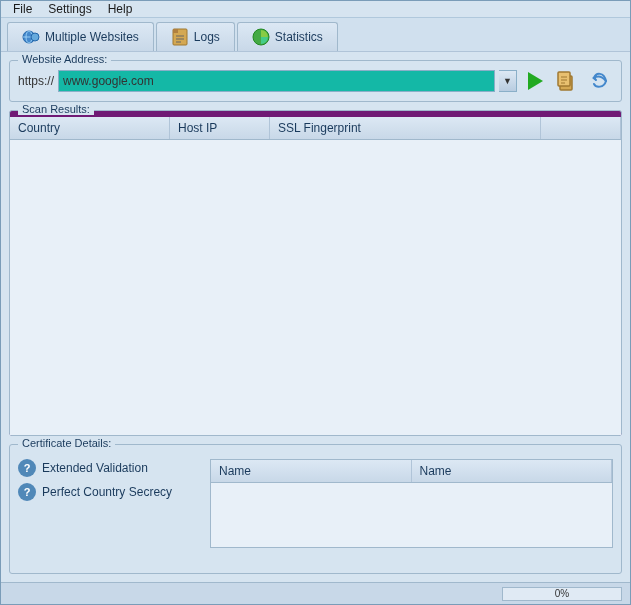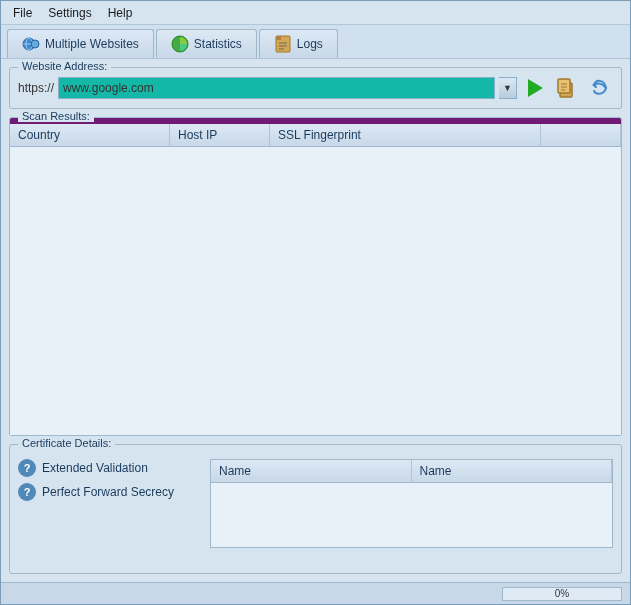--- a/index.html
+++ b/index.html
@@ -55,21 +55,21 @@
       cursor: pointer;
       display: flex;
       align-items: center;
       justify-content: center;
       font-size: 10px;
       color: #333;
     }
     
     .menu-bar {
       background: #d6e4f0;
-      height: 24px;
+      height: 17px;
       display: flex;
       align-items: center;
       padding: 0 4px;
       border-bottom: 1px solid #b0c8dc;
     }
     .menu-item {
       padding: 2px 8px;
       font-size: 12px;
       color: #1a1a1a;
       cursor: pointer;
@@ -342,41 +342,41 @@
 
 
     <div class="tab">
       <svg width="18" height="18" viewBox="0 0 18 18">
         <circle cx="7" cy="9" r="6" fill="#4488cc" stroke="#2266aa" stroke-width="1"></circle>
         <ellipse cx="7" cy="9" rx="3" ry="6" fill="none" stroke="#aaddff" stroke-width="0.8"></ellipse>
         <line x1="1" y1="9" x2="13" y2="9" stroke="#aaddff" stroke-width="0.8"></line>
         <circle cx="13" cy="9" r="4" fill="#66aadd" stroke="#2266aa" stroke-width="1"></circle>
       </svg>
       <span>Multiple Websites</span>
-    </div>
-
-    <div class="tab">
-      <svg width="18" height="18" viewBox="0 0 18 18">
-        <circle cx="9" cy="9" r="8" fill="#44aa44" stroke="#228822" stroke-width="1"></circle>
-        <path d="M9 9 L9 2 A7 7 0 0 1 16 9 Z" fill="#88cc44"></path>
-        <path d="M9 9 L16 9 A7 7 0 0 1 9 16 Z" fill="#44cc88"></path>
-      </svg>
-      <span>Statistics</span>
     </div>
 
     <div class="tab">
       <svg width="18" height="18" viewBox="0 0 18 18">
         <rect x="2" y="1" width="14" height="16" rx="1" fill="#d4a853" stroke="#a07830" stroke-width="1"></rect>
         <rect x="2" y="1" width="5" height="4" fill="#b08040"></rect>
         <line x1="5" y1="8" x2="13" y2="8" stroke="#666" stroke-width="1"></line>
         <line x1="5" y1="11" x2="13" y2="11" stroke="#666" stroke-width="1"></line>
         <line x1="5" y1="14" x2="10" y2="14" stroke="#666" stroke-width="1"></line>
       </svg>
       <span>Logs</span>
     </div>
+
+    <div class="tab">
+      <svg width="18" height="18" viewBox="0 0 18 18">
+        <circle cx="9" cy="9" r="8" fill="#44aa44" stroke="#228822" stroke-width="1"></circle>
+        <path d="M9 9 L9 2 A7 7 0 0 1 16 9 Z" fill="#88cc44"></path>
+        <path d="M9 9 L16 9 A7 7 0 0 1 9 16 Z" fill="#44cc88"></path>
+      </svg>
+      <span>Statistics</span>
+    </div>
   </div>
 
   <div class="main-content">
 
     <div class="section-group">
       <span class="section-label">Website Address:</span>
       <div class="address-row">
         <span class="protocol-label">https://</span>
         <input class="address-input" type="text" value="www.google.com" style="">
         <div class="dropdown-btn">▼</div>
@@ -417,21 +417,21 @@
 
     <div class="cert-section">
       <span class="cert-label">Certificate Details:</span>
       <div class="cert-left">
         <div class="cert-item">
           <div class="cert-icon">?</div>
           <span>Extended Validation</span>
         </div>
         <div class="cert-item">
           <div class="cert-icon">?</div>
-          <span>Perfect Forward Secrecy</span>
+          <span>Perfect Country Secrecy</span>
         </div>
       </div>
       <div class="cert-right">
         <div class="cert-table-header">
           <div class="cert-th">Name</div>
           <div class="cert-th">Name</div>
         </div>
         <div class="cert-table-body"></div>
       </div>
     </div>

